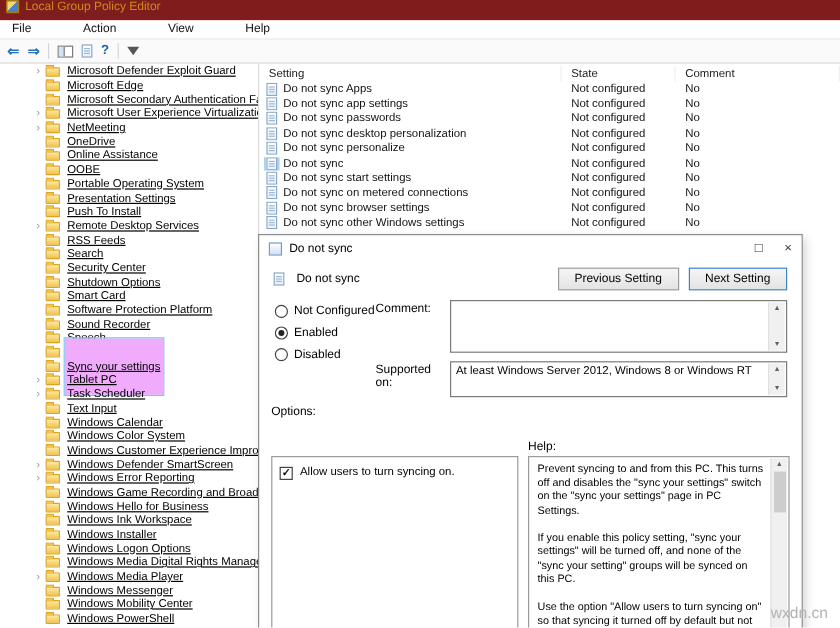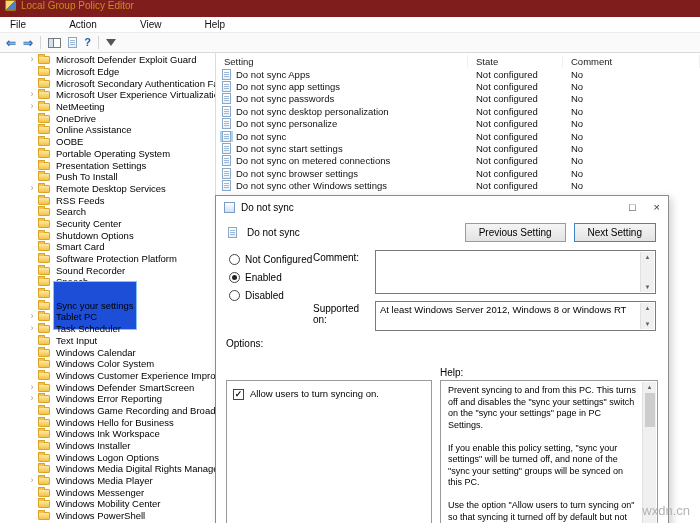--- a/index.html
+++ b/index.html
@@ -33,22 +33,22 @@
 
   
   .main { position:absolute; top:53px; left:0; right:0; bottom:0; display:flex; }
   .tree-pane { width:216px; flex:none; border-right:1px solid #dcdcdc; overflow:hidden; padding-top:1px; }
   .trow { height:11.7px; display:flex; align-items:center; padding-left:27px; white-space:nowrap; }
   .chev { width:10px; flex:none; color:#9a9a9a; font-size:9px; text-align:center; line-height:1; }
   .folder { width:12px; height:8px; flex:none; margin:1px 4px 0 1px; position:relative;
     background:linear-gradient(#fde9a2,#f3c24a); border:1px solid #dca426; border-radius:1px; }
   .folder::before { content:""; position:absolute; top:-3px; left:-1px; width:5px; height:2px;
     background:#f3c24a; border:1px solid #dca426; border-bottom:none; border-radius:1px 1px 0 0; }
-  .tlabel { font-size:9.5px; padding:18px 2px; }
-  .tlabel.sel { background:#1d4ed8; outline:1px solid #84c1ff; }
+  .tlabel { font-size:9.5px; padding:18px 2px;text-decoration:underline; }
+  .tlabel.sel { background:#f0abfc; outline:1px solid #84c1ff; }
 
   .list-pane { flex:1; overflow:hidden; }
   .lheader { display:grid; grid-template-columns:252px 95px 1fr; height:15px; align-items:center; padding-top:2px; }
   .lheader .hcell { font-size:9.5px; color:#222; padding-left:8px; border-right:1px solid #f0f0f0; height:100%; display:flex; align-items:center; }
   .lrow { display:grid; grid-template-columns:252px 95px 1fr; height:12.4px; align-items:center; }
   .cell { font-size:9.5px; white-space:nowrap; overflow:hidden; padding-left:8px; color:#111; }
   .cell.set { display:flex; align-items:flex-start; padding-left:6px; }
   .doc { width:9px; height:11px; flex:none; margin-right:5px; border:1px solid #8aa8c8;
     background:linear-gradient(#fff,#e8f0fa); position:relative; }
   .doc::before { content:""; position:absolute; left:1px; top:2px; right:1px; height:1px;

